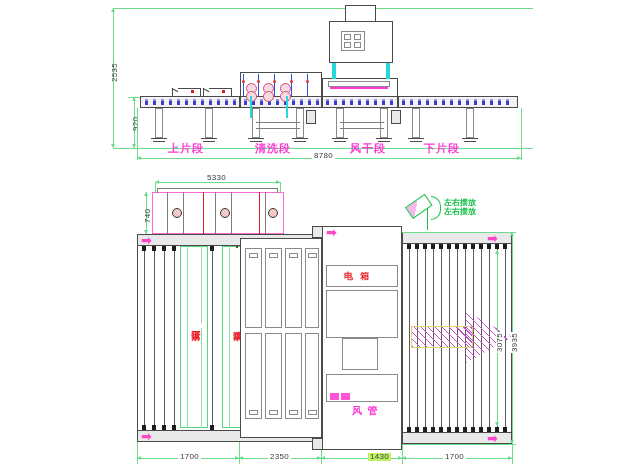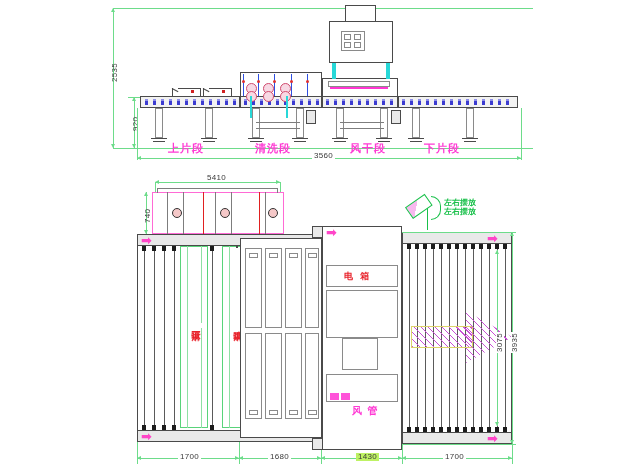--- a/index.html
+++ b/index.html
@@ -277,31 +277,31 @@
   <div class="label-mag" style="left:168px;top:141px;">上片段</div>
   <div class="label-mag" style="left:255px;top:141px;">清洗段</div>
   <div class="label-mag" style="left:350px;top:141px;">风干段</div>
   <div class="label-mag" style="left:424px;top:141px;">下片段</div>
 
   <div class="dimline h" style="left:137px;top:158px;width:384px;"></div>
   <div class="tick ah-l" style="left:137px;top:155.5px;"></div>
   <div class="tick ah-r" style="left:517px;top:155.5px;"></div>
   <div class="dimline v" style="left:137px;top:108px;height:52px;"></div>
   <div class="dimline v" style="left:521px;top:108px;height:52px;"></div>
-  <div class="dimtxt" style="left:312px;top:152px;background:#fff;padding:0 2px;">3560</div>
+  <div class="dimtxt" style="left:312px;top:152px;background:#fff;padding:0 2px;">8780</div>
 </div>
 
 <div class="abs" style="left:0;top:168px;width:630px;height:297px;">
 
   <div class="dimline h" style="left:155px;top:14px;width:125px;"></div>
   <div class="tick ah-l" style="left:155px;top:11.5px;"></div>
   <div class="tick ah-r" style="left:276px;top:11.5px;"></div>
   <div class="dimline v" style="left:155px;top:14px;height:10px;"></div>
   <div class="dimline v" style="left:280px;top:14px;height:10px;"></div>
-  <div class="dimtxt" style="left:205px;top:6px;background:#fff;padding:0 2px;">5410</div>
+  <div class="dimtxt" style="left:205px;top:6px;background:#fff;padding:0 2px;">5330</div>
 
   <div class="dimline v" style="left:146px;top:24px;height:42px;"></div>
   <div class="tick ah-u" style="left:143.5px;top:24px;"></div>
   <div class="tick ah-d" style="left:143.5px;top:62px;"></div>
   <div class="dimtxt vert" style="left:144px;top:55px;">740</div>
 
   <div class="pinkbox" style="left:152px;top:24px;width:132px;height:42px;"></div>
 
   <div class="ln h thin" style="left:157px;top:20px;width:120px;"></div>
   <div class="ln v thin" style="left:157px;top:20px;height:5px;"></div>
@@ -486,16 +486,16 @@
   <div class="tick ah-l" style="left:137px;top:287.5px;"></div>
   <div class="tick ah-r" style="left:235px;top:287.5px;"></div>
   <div class="tick ah-l" style="left:239px;top:287.5px;"></div>
   <div class="tick ah-r" style="left:317px;top:287.5px;"></div>
   <div class="tick ah-l" style="left:321px;top:287.5px;"></div>
   <div class="tick ah-r" style="left:398px;top:287.5px;"></div>
   <div class="tick ah-l" style="left:402px;top:287.5px;"></div>
   <div class="tick ah-r" style="left:508px;top:287.5px;"></div>
 
   <div class="dimtxt" style="left:178px;top:285px;background:#fff;padding:0 2px;">1700</div>
-  <div class="dimtxt" style="left:268px;top:285px;background:#fff;padding:0 2px;">1680</div>
-  <div class="dimtxt" style="left:356px;top:285px;background:#bef264;padding:0 2px;">1430</div>
+  <div class="dimtxt" style="left:268px;top:285px;background:#fff;padding:0 2px;">2350</div>
+  <div class="dimtxt" style="left:368px;top:285px;background:#bef264;padding:0 2px;">1430</div>
   <div class="dimtxt" style="left:443px;top:285px;background:#fff;padding:0 2px;">1700</div>
 </div>
 
 </body></html>

